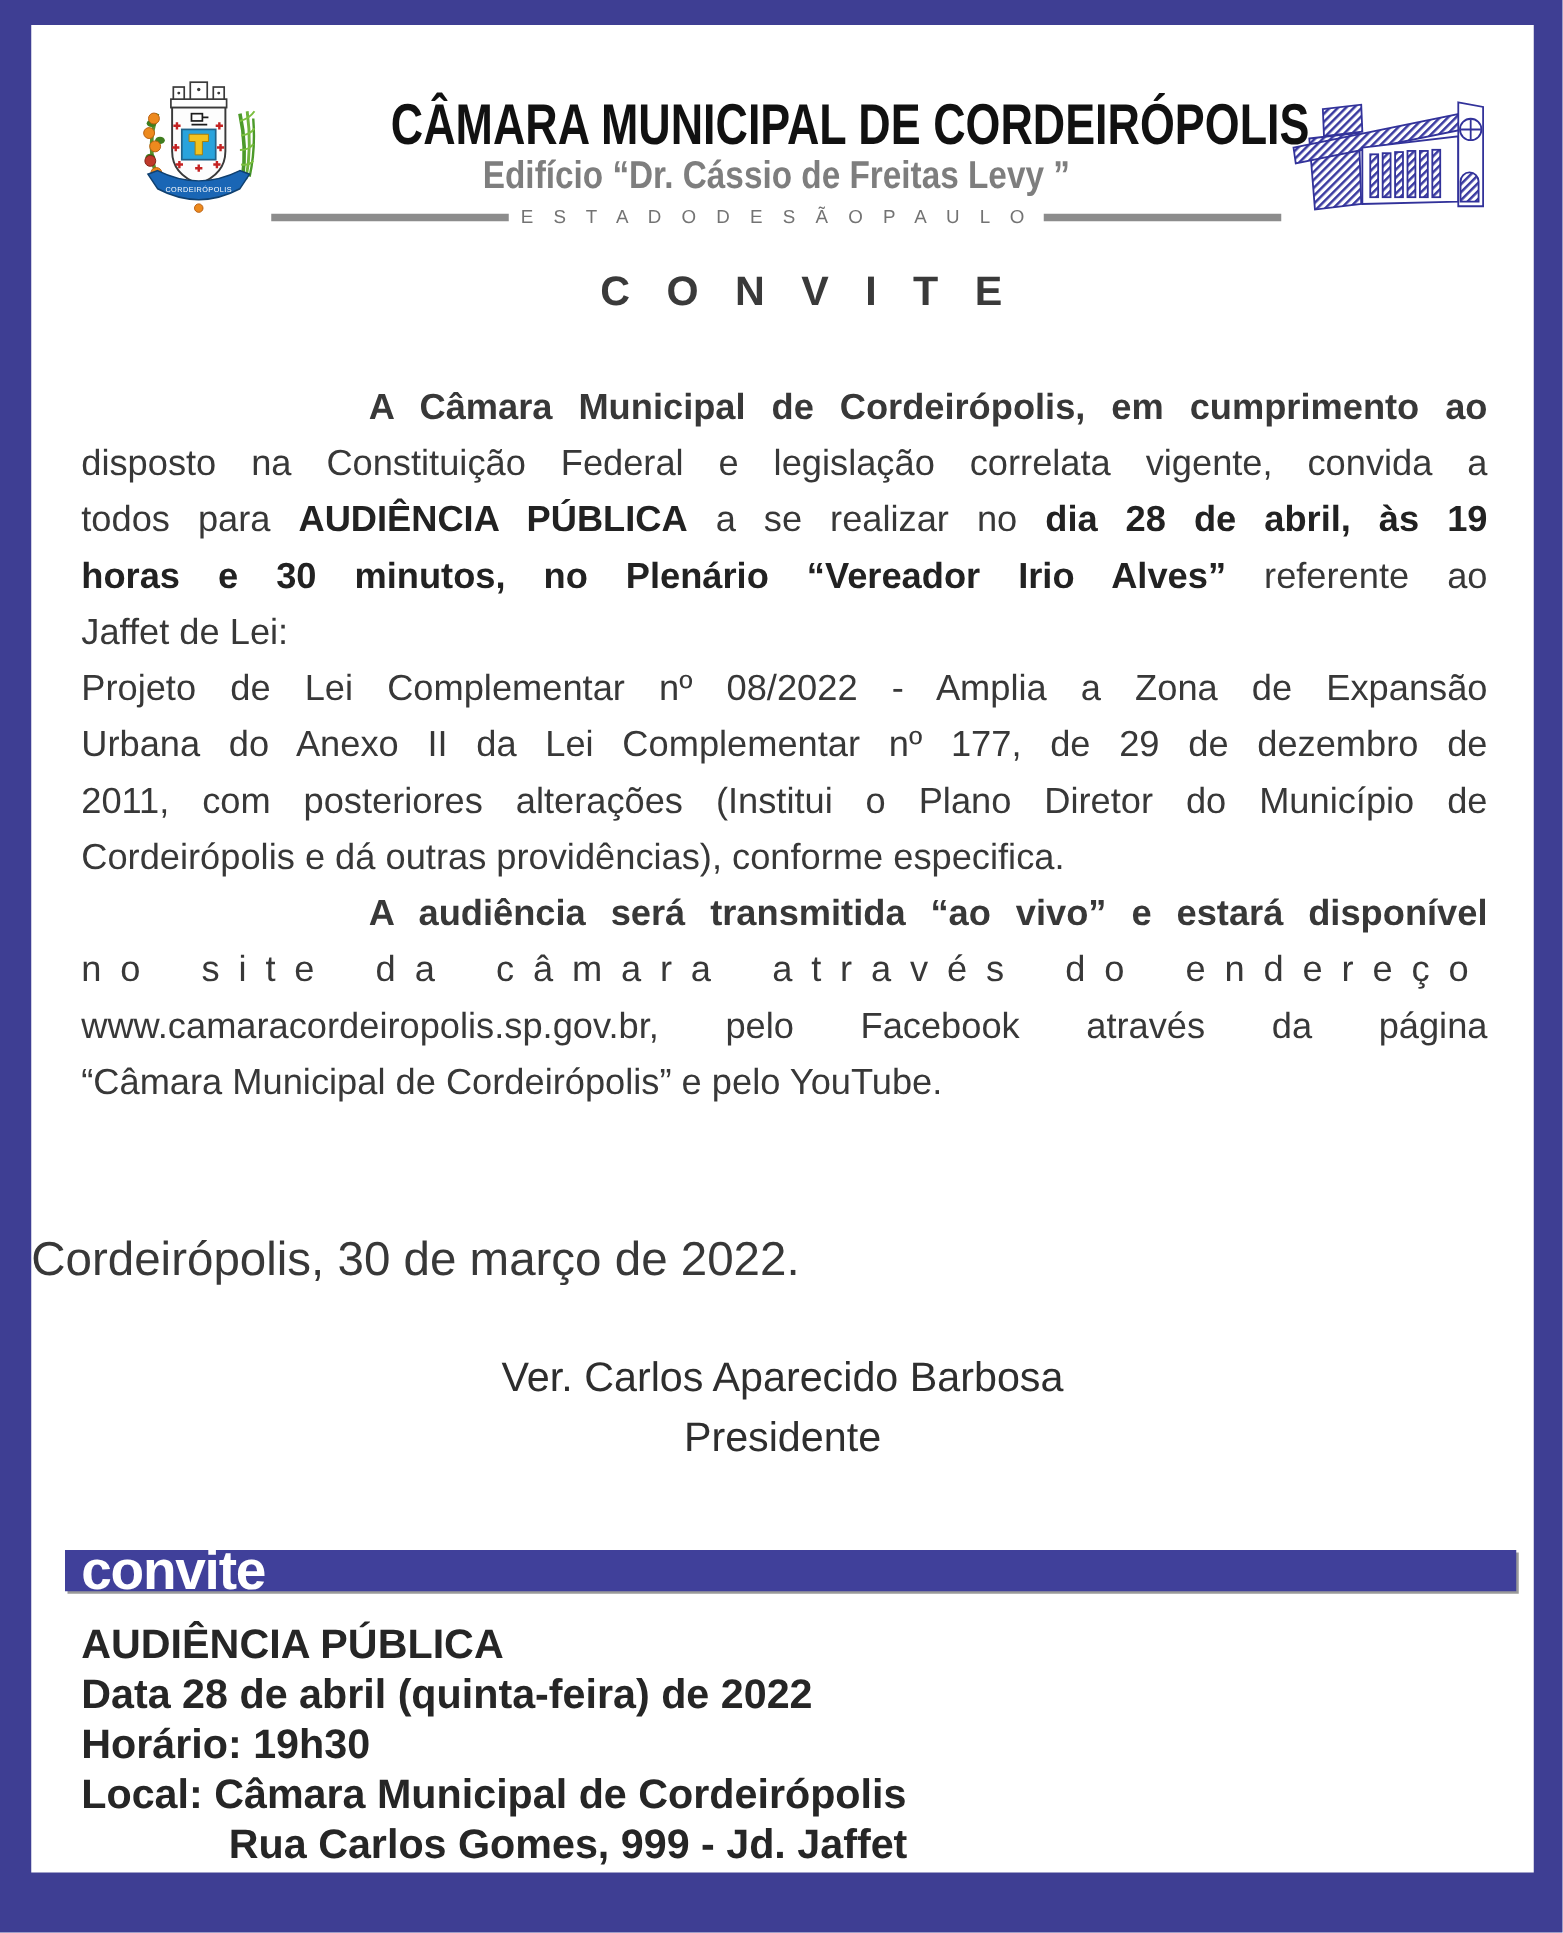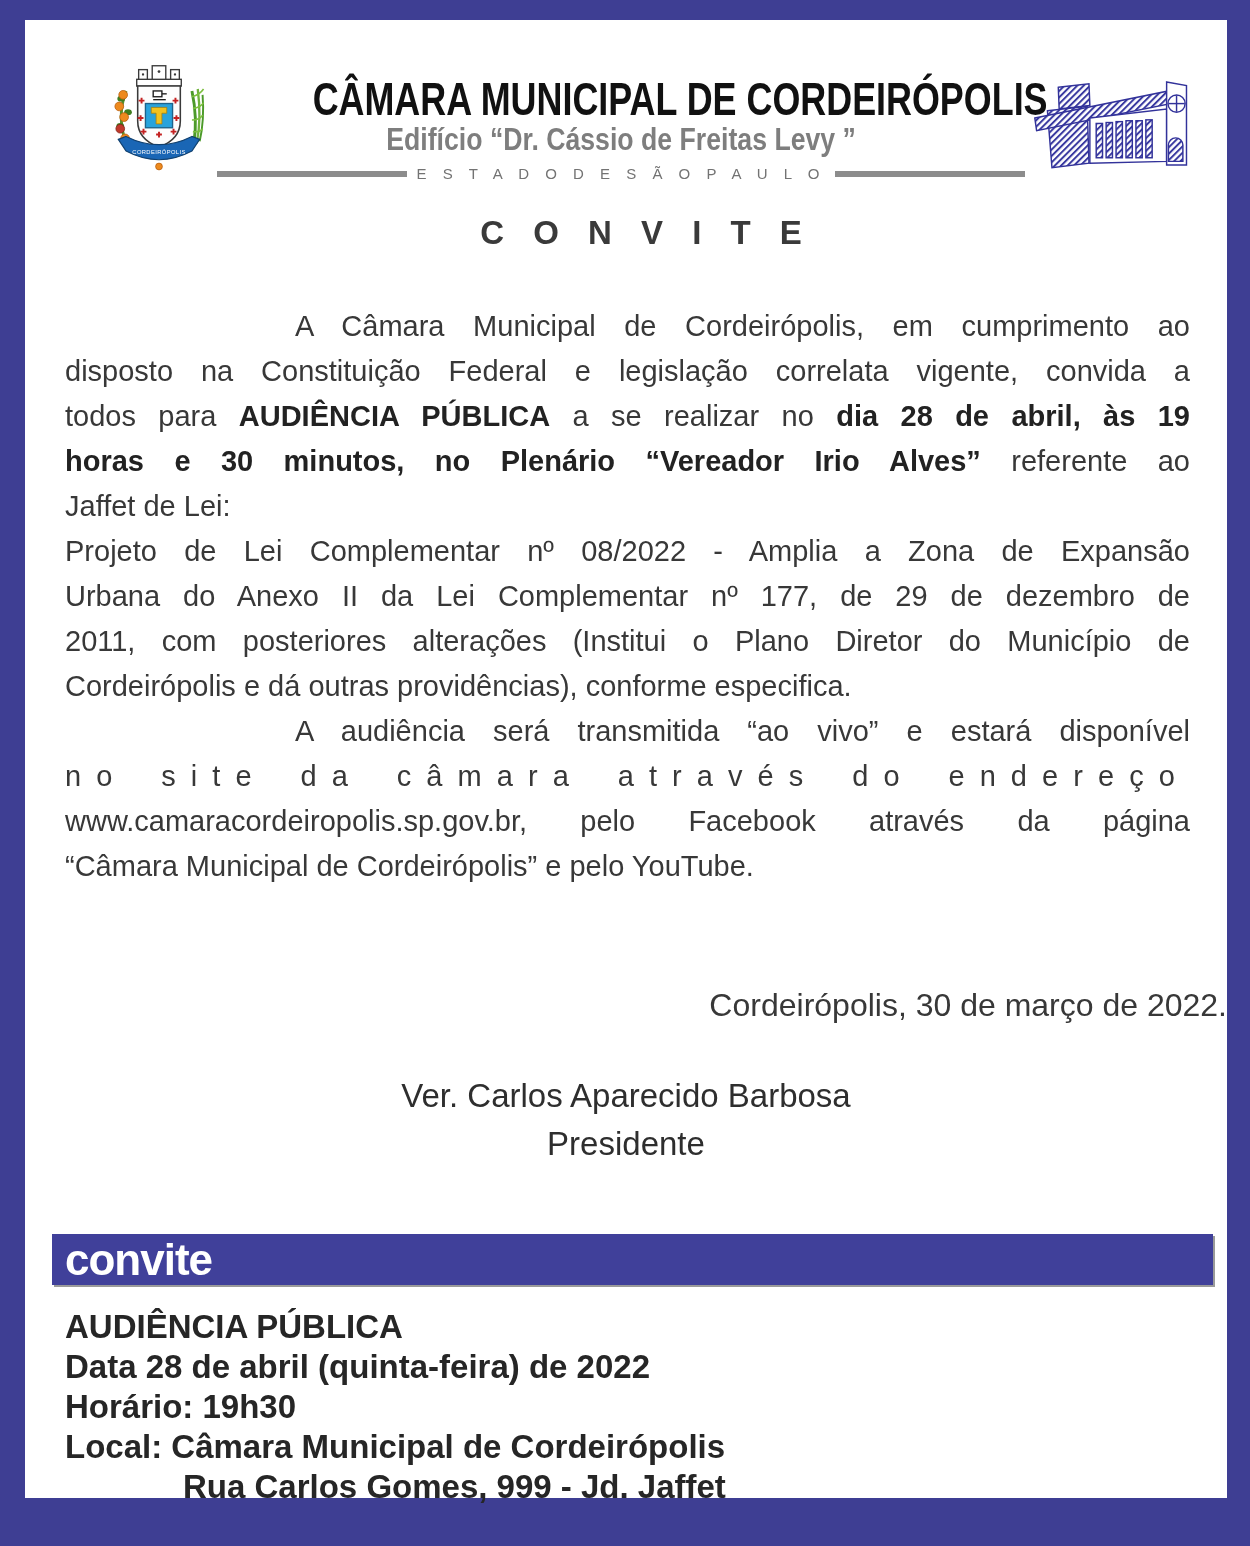--- a/index.html
+++ b/index.html
@@ -58,34 +58,34 @@
     margin:32px 0 0 40px;
     font-weight:bold; font-size:33px; letter-spacing:10px; color:#3a3a3a;text-align:center;
   }
   .body-text{
     margin:52px 37px 0 40px;
     font-size:29px; color:var(--ink);
     line-height:45px;
   }
   .bline{ text-align:justify; text-align-last:justify; }
   .bline.last{ text-align-last:left; }
-  .bline.indent{ padding-left:230px; }
+  .bline.indent{ padding-left:230px;font-weight:bold; }
   .bline.spread{ letter-spacing:0.52em; }
   .bline .b{ font-weight:bold; color:var(--ink-bold); }
   .date-line{
-    margin-top:98px; text-align:right;
-    font-size:32px; color:var(--ink);
+    margin-top:98px; text-align:left;
+    font-size:38px; color:var(--ink);
   }
   .sig{ margin-top:48px; text-align:center; font-weight:normal; color:#2e2e2e;
         font-size:33px; line-height:48px;}
   
   .banner{
     margin:66px 14px 0 27px;
     background:var(--banner);
-    height:51px;
+    height:33px;
     box-shadow:2px 2px 0 0 #9a9a9a;
     display:flex; align-items:center;
   }
   .banner-label{
     color:#fff; font-weight:bold; font-size:44px; line-height:44px;
     padding-left:13px; letter-spacing:-1px;
   }
   .footer-lines{
     margin:22px 30px 0 40px;
     font-weight:bold; color:#262626;

